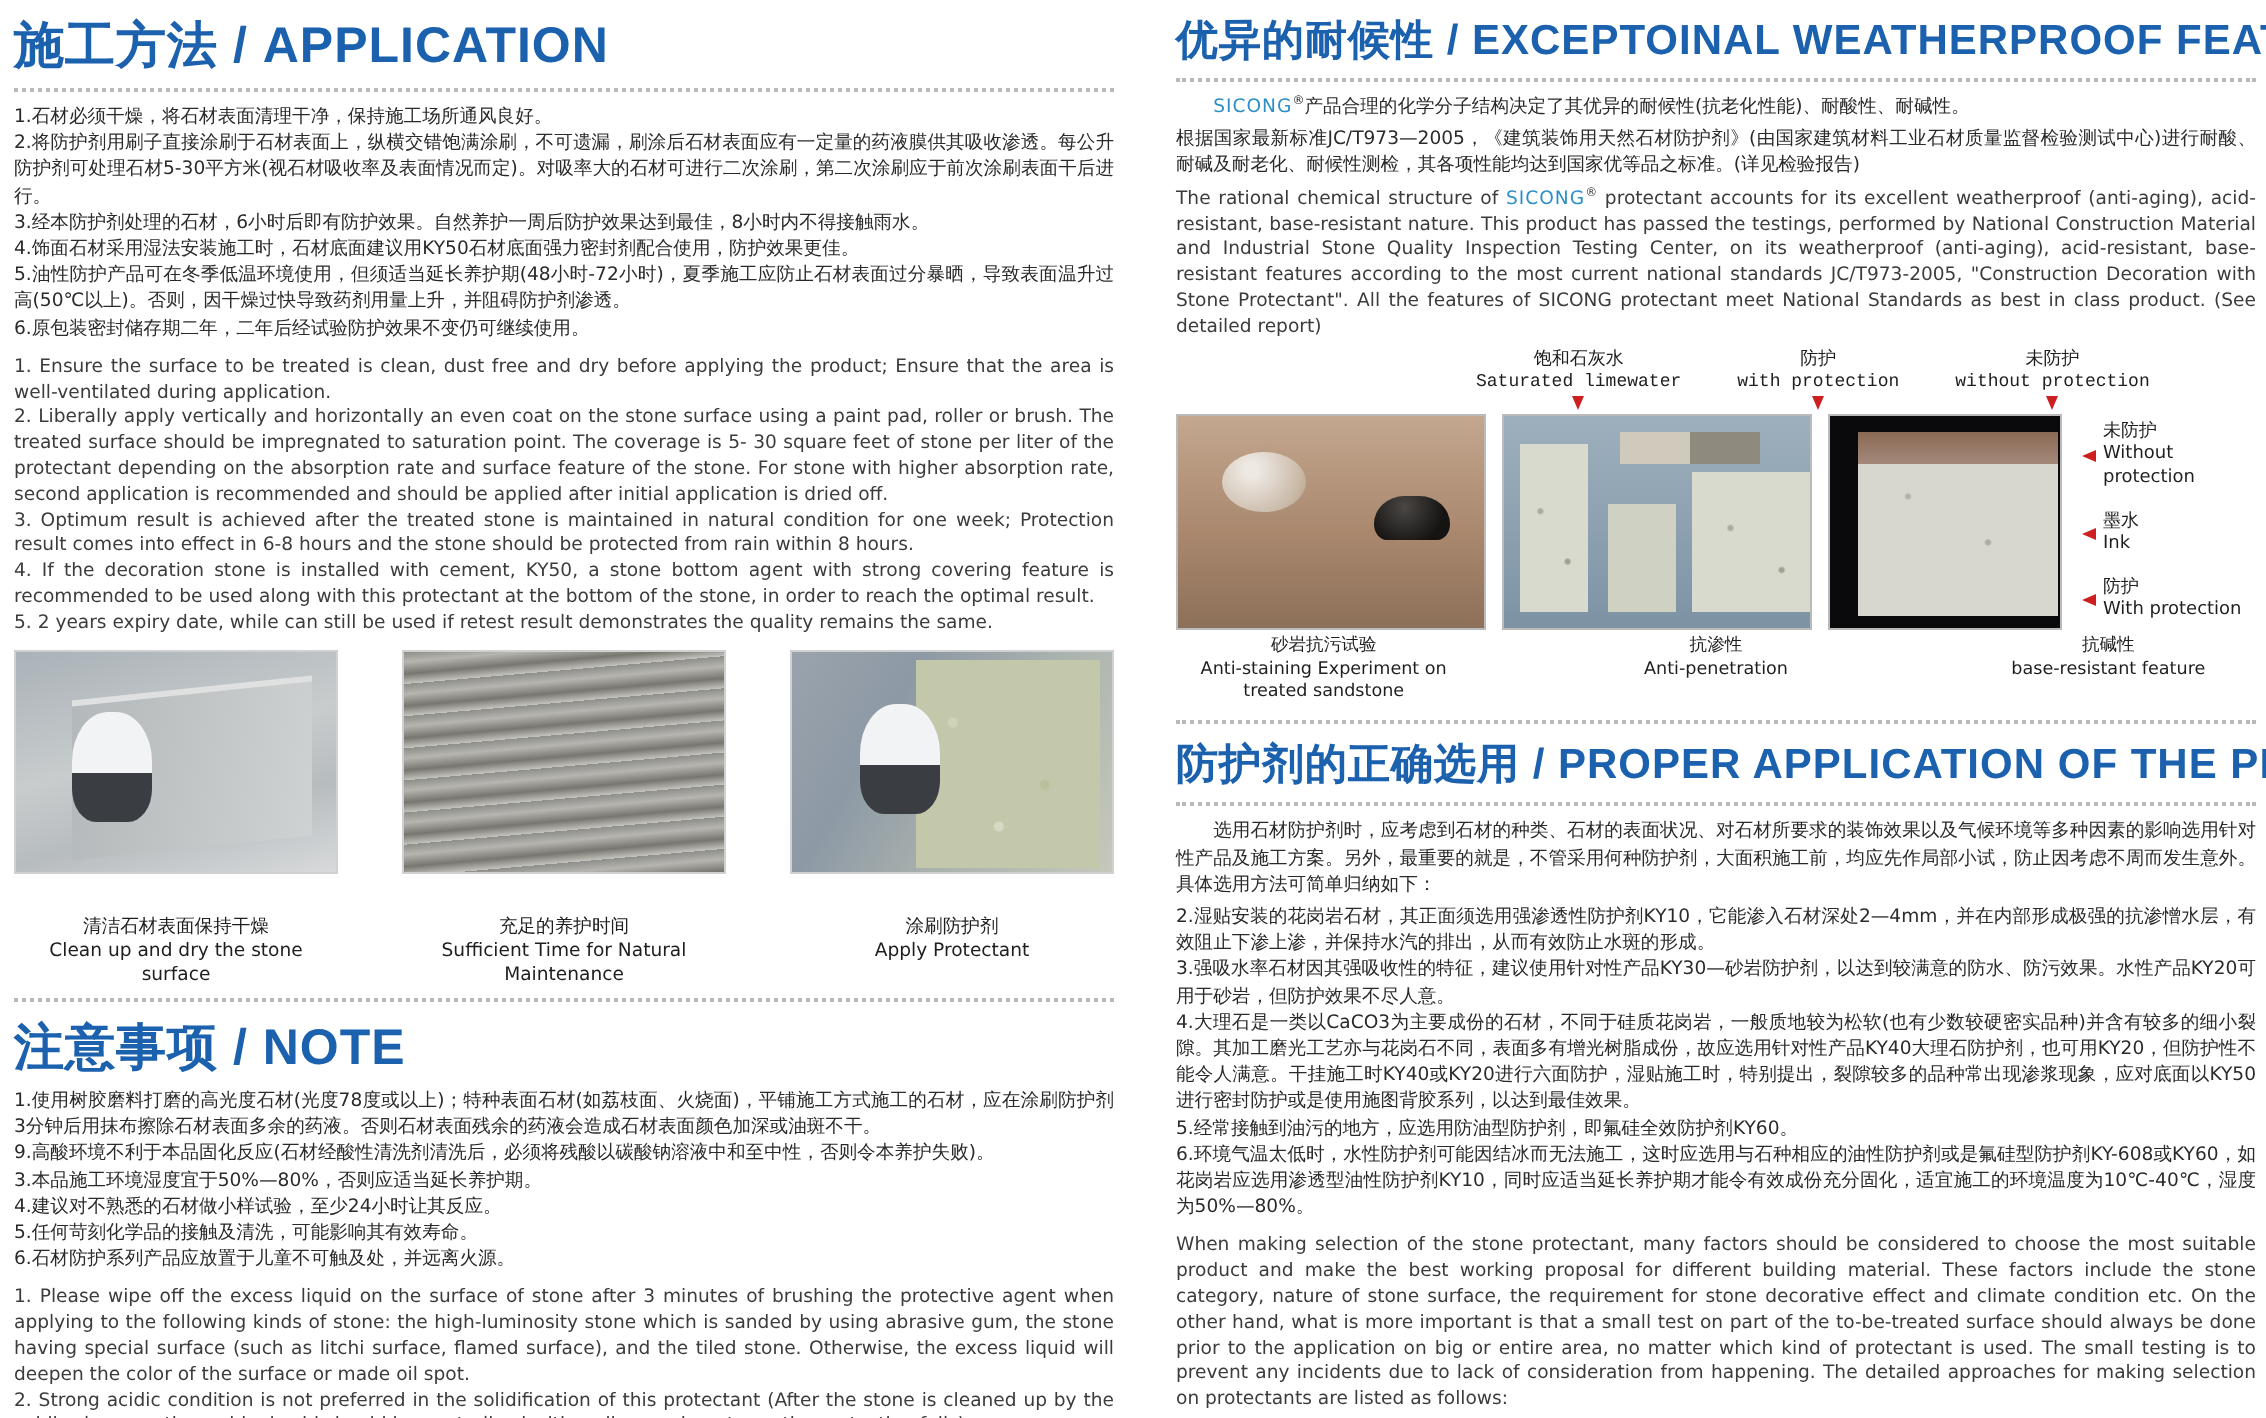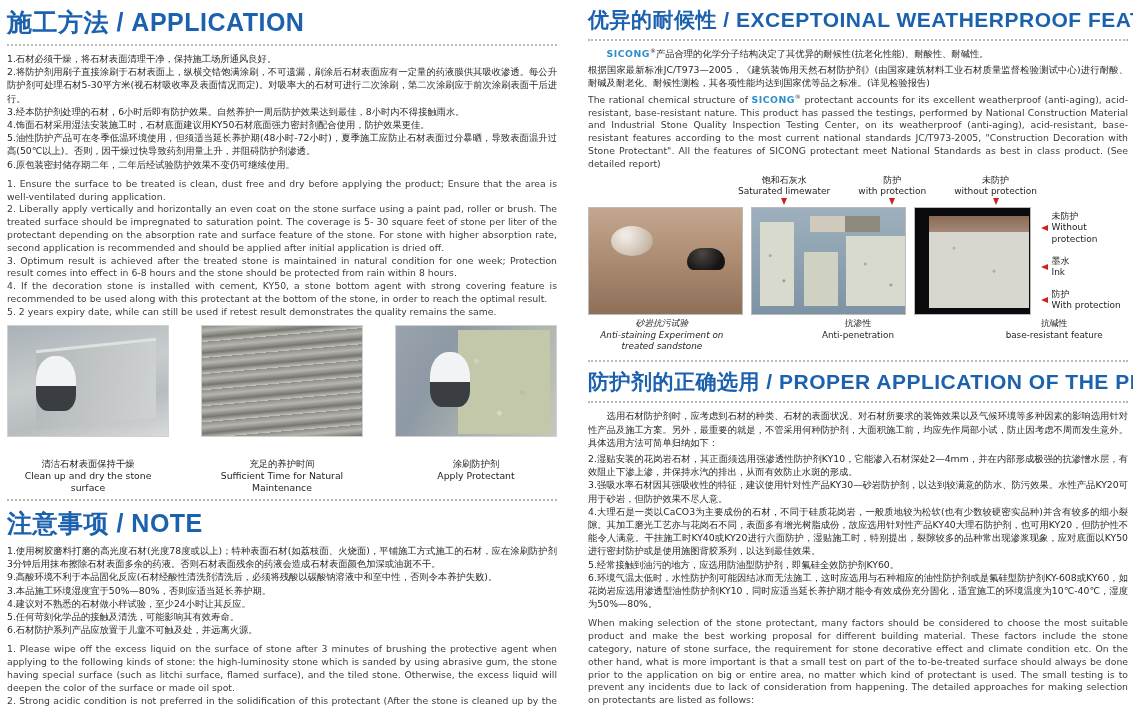--- a/index.html
+++ b/index.html
@@ -36,21 +36,21 @@
   .ph-apply { background:linear-gradient(120deg,#9aa3ad 0%,#8d99a5 30%,#aab2ae 60%,#c5c8bb 100%); }
   .ph-apply .granite { position:absolute; right:6px; top:4px; width:92px; height:104px;
     background:radial-gradient(circle at 20% 30%,#cfd3b8 2px,transparent 3px),
       radial-gradient(circle at 70% 60%,#b9c09b 2px,transparent 3px),
       radial-gradient(circle at 45% 80%,#d6d9c4 2px,transparent 3px),#c3c8ab; }
   .ph-apply .ph-person { left:34px; top:26px; }
   .ph-time { background:repeating-linear-gradient(175deg,#8e8e8a 0px,#b6b5b0 5px,#77766f 11px,#c4c3bd 16px); }
 
   
   .fig-top-labels { display:flex; margin-left:150px; gap:28px; }
-  .fig-label { text-align:center; font-size:9px; line-height:1.25; color:#1e1e1e; }
+  .fig-label { text-align:center; font-size:9px; line-height:1.25; color:#1e1e1e;font-family:Liberation Mono, monospace; }
   .arrow-down { width:0; height:0; border-left:3.5px solid transparent; border-right:3.5px solid transparent;
     border-top:7px solid #cc2020; margin:1px auto 0 auto; }
   .rfig-row { display:flex; margin-top:2px; }
   .rphoto { height:108px; border:1px solid #bbb; position:relative; overflow:hidden; }
   .rp1 { width:168px; background:linear-gradient(180deg,#c3a78f 0%,#a9886e 55%,#8d7059 100%); }
   .rp1 .drop-clear { position:absolute; left:22px; top:18px; width:42px; height:30px; border-radius:50%;
     background:radial-gradient(circle at 35% 30%,#f4f2ee 10%,#cdbfae 70%,#b09a84 100%); opacity:.9; }
   .rp1 .drop-dark { position:absolute; left:98px; top:40px; width:38px; height:22px;
     border-radius:50% 50% 8px 8px/80% 80% 10px 10px; background:radial-gradient(circle at 40% 25%,#4a4745,#161412 70%); }
   .rp2 { width:168px; margin-left:8px; background:linear-gradient(180deg,#9eb0bd,#7d93a4); }
@@ -68,23 +68,23 @@
   .rp3 .strip { position:absolute; left:14px; top:8px; width:100px; height:16px;
     background:linear-gradient(180deg,#8a6a54,#a3887a); }
   .fig-side-labels { margin-left:10px; display:flex; flex-direction:column; justify-content:space-between;
     padding:4px 0; }
   .side-label { font-size:9px; line-height:1.25; color:#1e1e1e; display:flex; align-items:center; }
   .arrow-left { width:0; height:0; border-top:3.5px solid transparent; border-bottom:3.5px solid transparent;
     border-right:7px solid #cc2020; margin-right:3px; flex:0 0 auto; }
   .side-label .txt { }
   .rfig-caps { display:flex; margin-top:3px; }
   .rcap { text-align:center; font-size:8.8px; line-height:1.3; color:#1e1e1e; }
-  .rcap.c1 { width:168px;font-style:italic; } .rcap.c2 { width:168px; margin-left:8px; } .rcap.c3 { width:260px; margin-left:8px; }
-
-  .brand { color:#2e8fc8; font-weight:bold; letter-spacing:0.5px;margin-top:41px; }
+  .rcap.c1 { width:168px; } .rcap.c2 { width:168px; margin-left:8px; } .rcap.c3 { width:260px; margin-left:8px; }
+
+  .brand { color:#2e8fc8; font-weight:normal; letter-spacing:0.5px;margin-top:41px; }
   sup { font-size:6px; }
   .cn-par { margin-bottom:3px; }
   .en-par { margin-bottom:4px; }
 </style>
 </head>
 <body>
 
 <div class="page">
 
   <div class="col-left">

